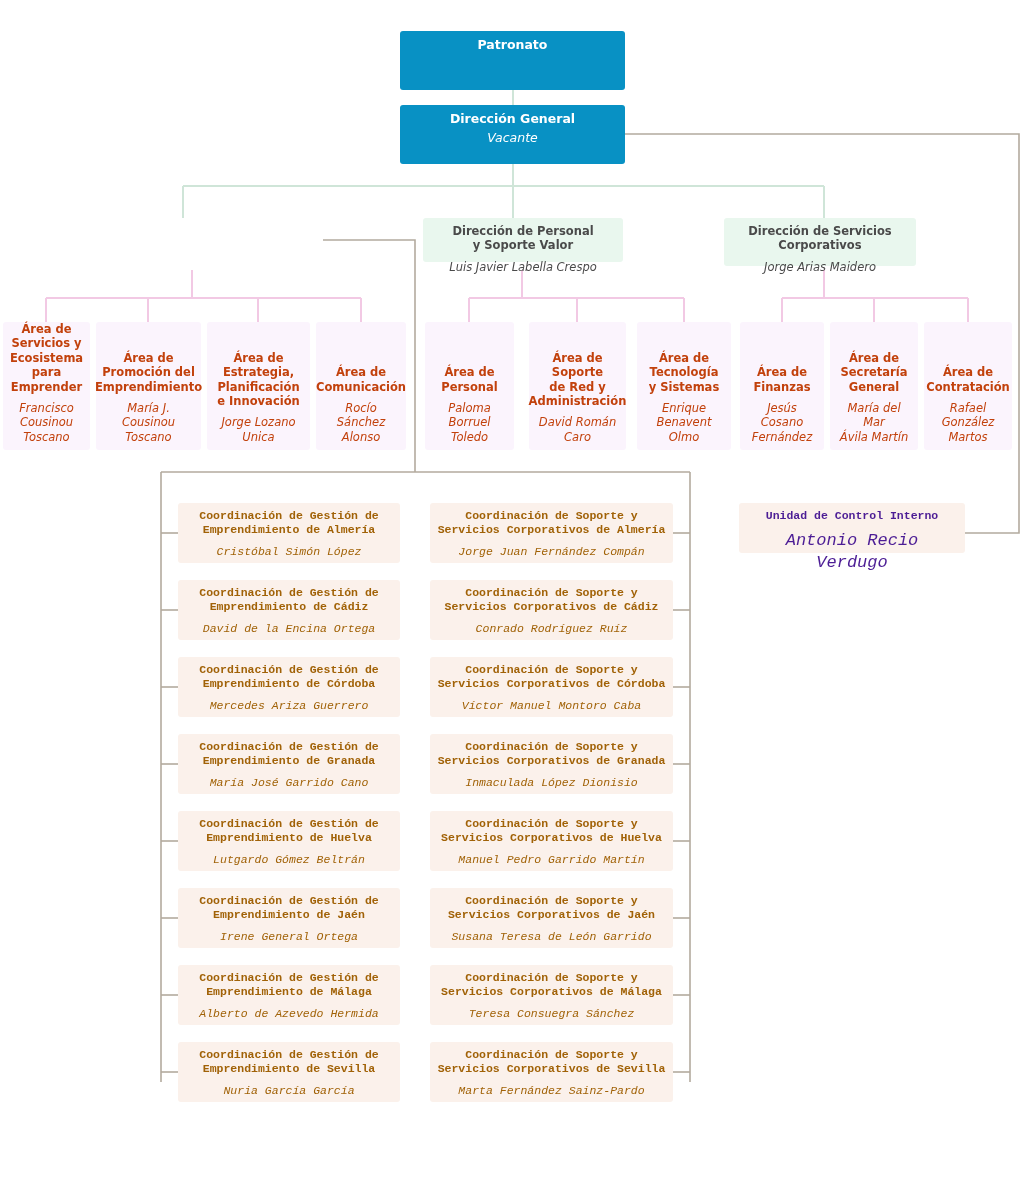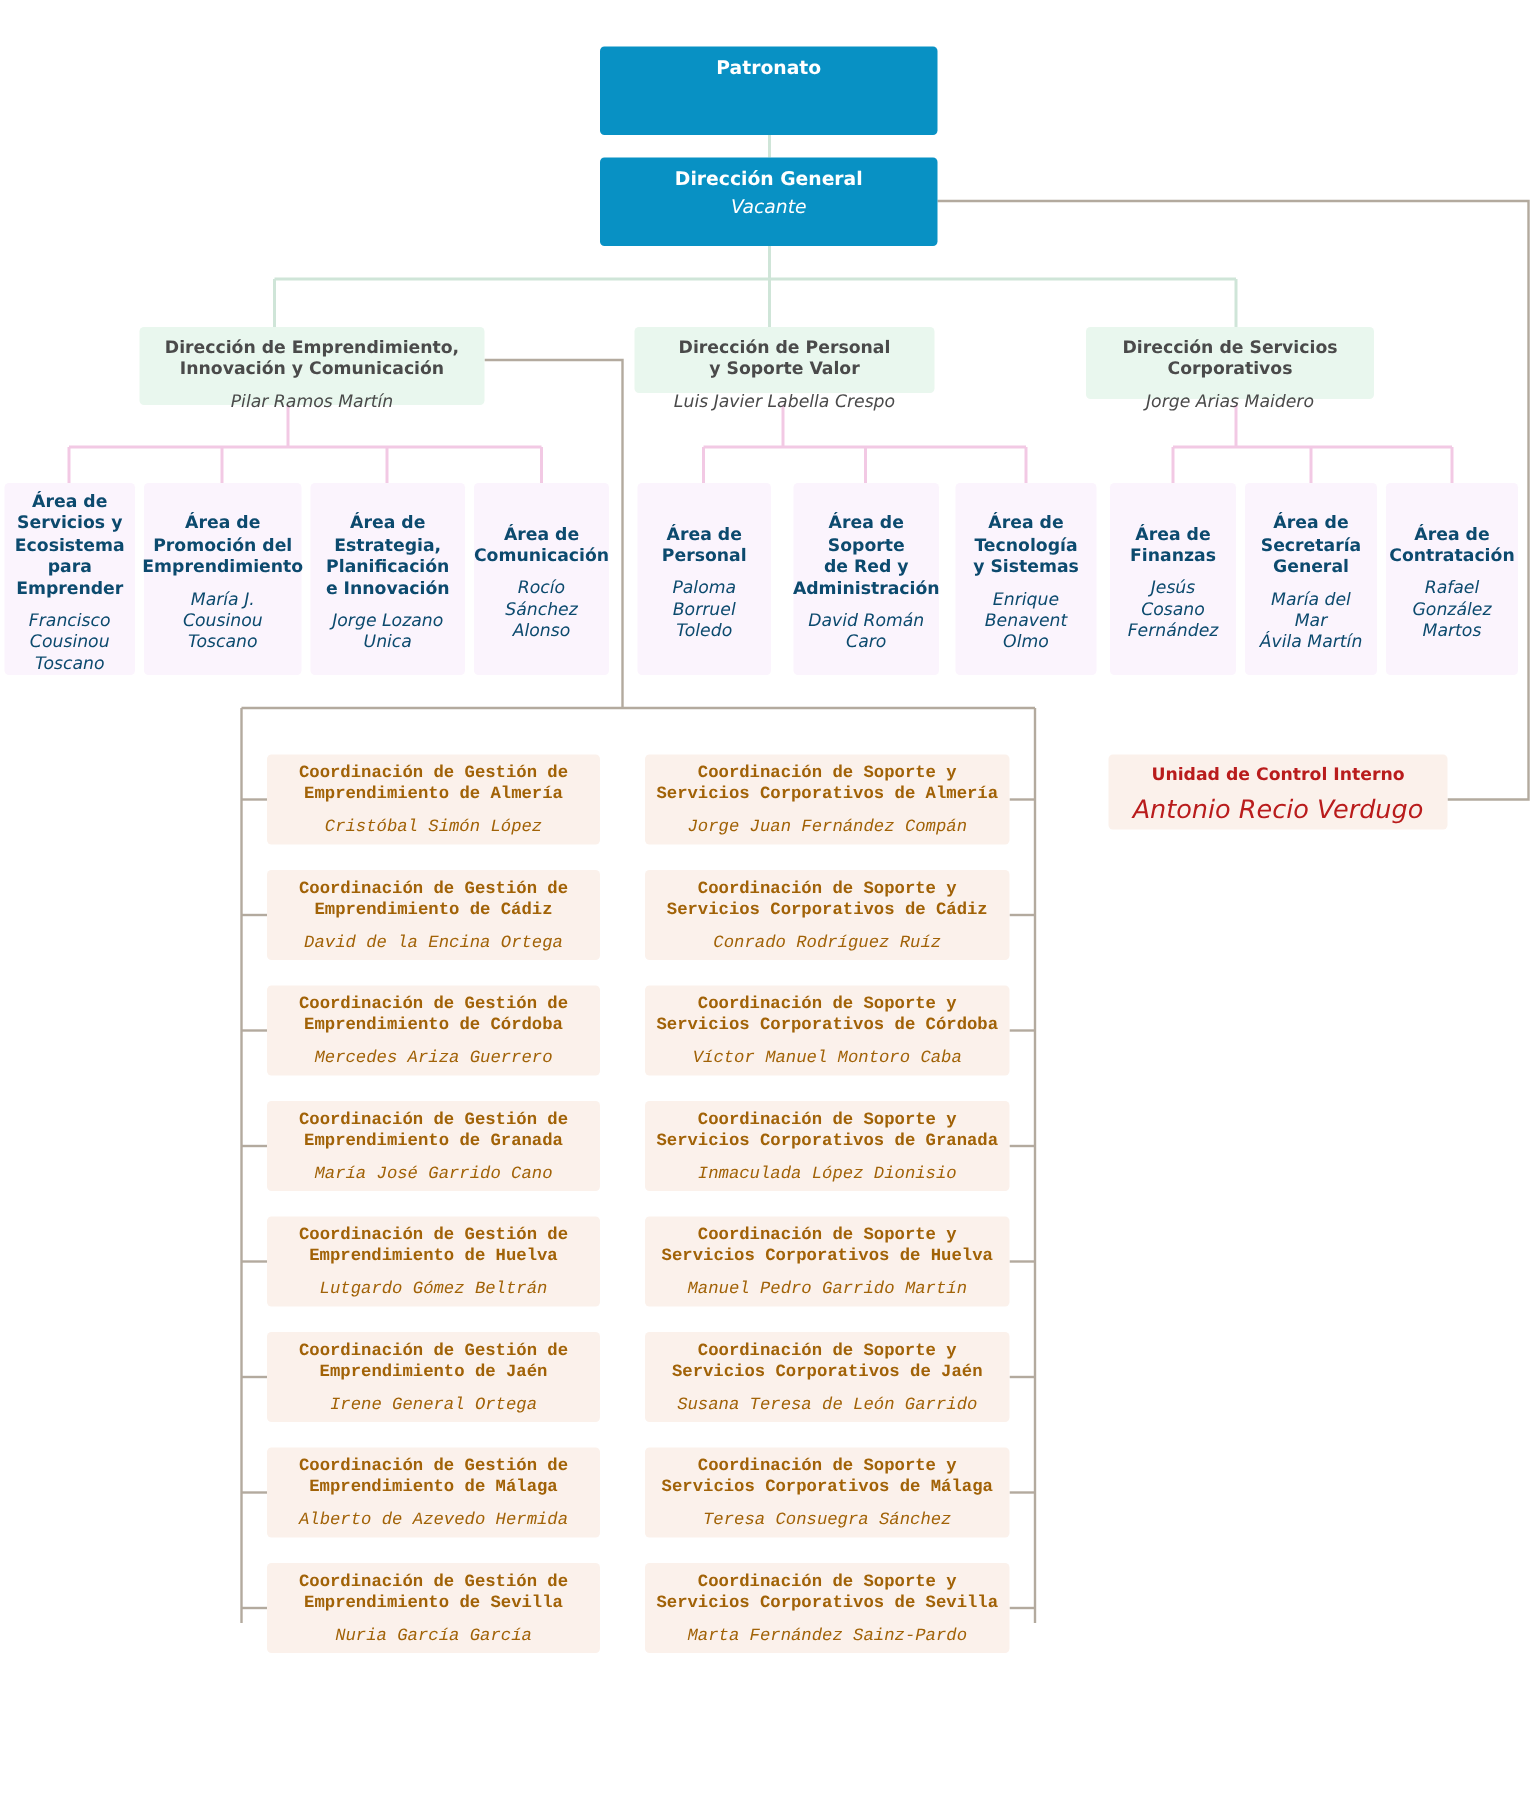--- a/index.html
+++ b/index.html
@@ -57,40 +57,41 @@
   .lvl-dir {
     background: #e9f7ee;
     color: #4a4a4a;
   }
   .lvl-dir .title { font-size: 11.5px; }
   .lvl-dir .person { font-size: 11.5px; margin-top: 7px; }
 
   
   .lvl-area {
     background: #fbf4fd;
-    color: #0c4a6e;
-    justify-content: center;
+    color: #c2410c;
+    justify-content: flex-end;
     padding-top: 10px;
   }
   .lvl-area .title { font-size: 11.5px; }
   .lvl-area .person { font-size: 11.5px; margin-top: 7px; }
 
   
   .lvl-coord {
     background: #fbf1eb;
     color: #a16207;
     font-family: Liberation Mono, monospace;
   }
   .lvl-coord .title { font-size: 11.5px; }
   .lvl-coord .person { font-size: 11.5px; margin-top: 7px; }
 
   
   .lvl-control {
     background: #fbf1eb;
-    color: #b91c1c;
+    color: #4c1d95;
+    font-family: Liberation Mono, monospace;
   }
   .lvl-control .title { font-size: 11.5px; }
   .lvl-control .person { font-size: 17px; margin-top: 7px; }
 </style>
 </head>
 <body>
 
 <div id="canvas">
 
   <svg class="lines" viewBox="0 0 1024 1200">
@@ -151,27 +152,20 @@
 
   <div class="node lvl-root" style="left:400px; top:31px; width:225px; height:59px;">
     <div class="title">Patronato</div>
   </div>
 
   <div class="node lvl-root" style="left:400px; top:105px; width:225px; height:59px;">
     <div class="title">Dirección General</div>
     <div class="person">Vacante</div>
   </div>
 
-  <div class="node lvl-dir" style="left:93px; top:218px; width:230px; height:52px;">
-    <div class="title">
-      <span>Dirección de Emprendimiento,</span><br>
-      <span>Innovación y Comunicación</span>
-    </div>
-    <div class="person">Pilar Ramos Martín</div>
-  </div>
 
   <div class="node lvl-dir" style="left:423px; top:218px; width:200px; height:44px;">
     <div class="title">
       <span>Dirección de Personal</span><br>
       <span>y Soporte Valor</span>
     </div>
     <div class="person">Luis Javier Labella Crespo</div>
   </div>
 
   <div class="node lvl-dir" style="left:724px; top:218px; width:192px; height:48px;">

